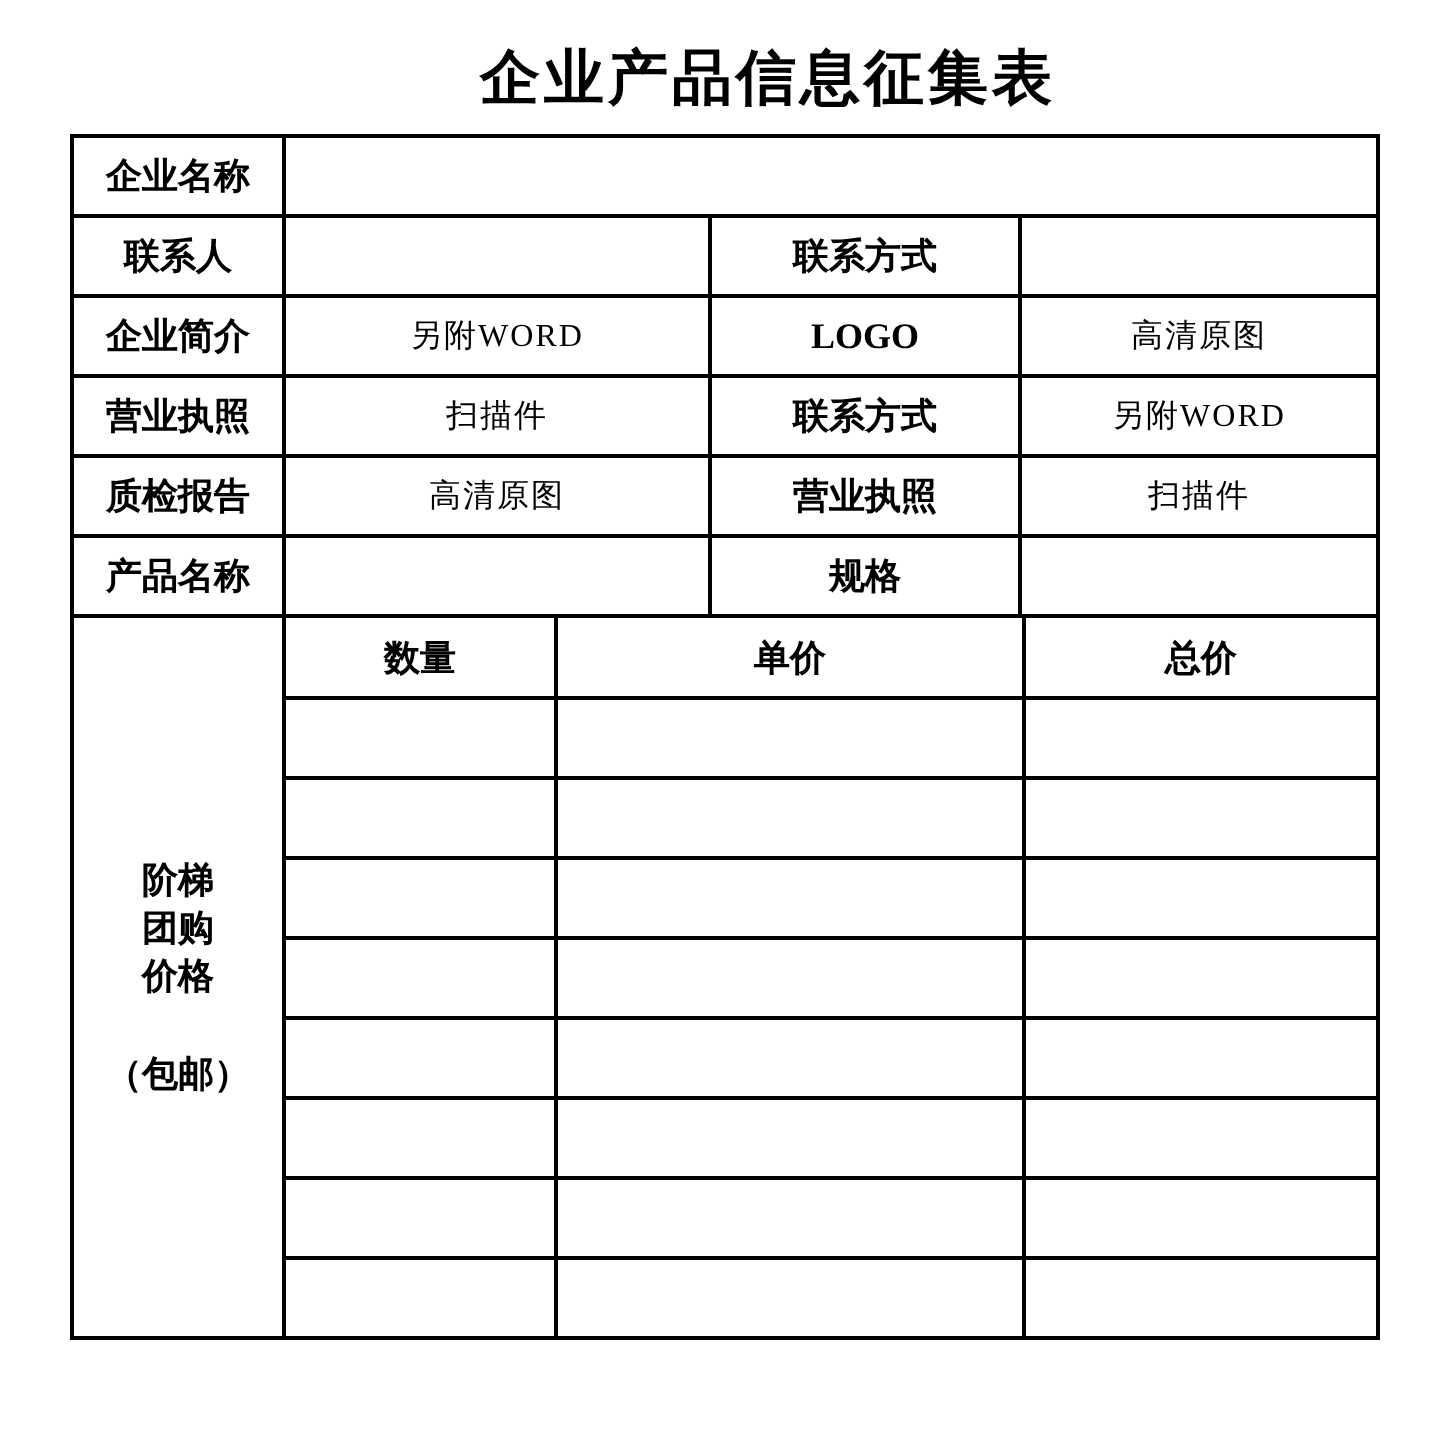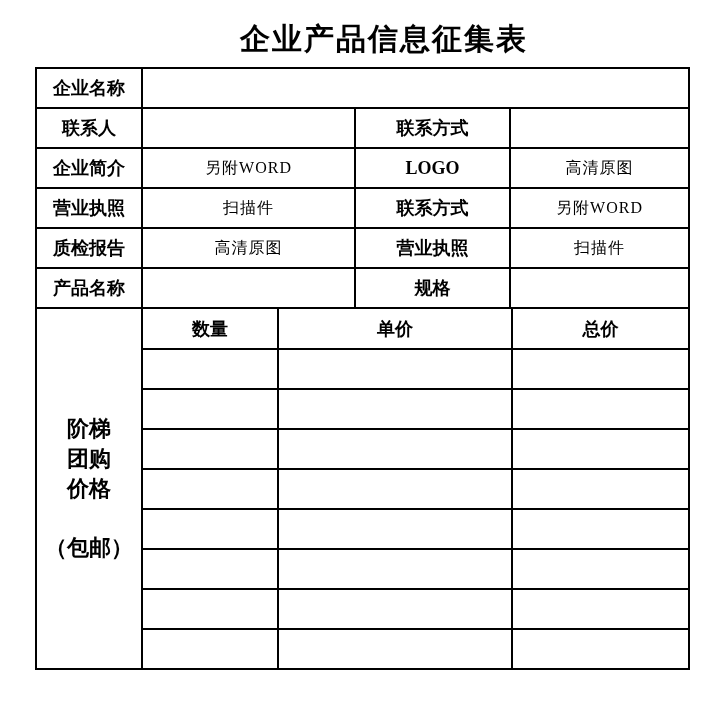--- a/index.html
+++ b/index.html
@@ -54,21 +54,21 @@
     font-size: 18px;
   }
   .hint {
     font-weight: 400;
     font-size: 16px;
     letter-spacing: 1px;
   }
   .fill { background: #ffffff; }
   .price-label {
     font-weight: 700;
-    font-size: 22px;
+    font-size: 18px;
     line-height: 1.35;
     white-space: pre-line;
     font-family: Liberation Serif, serif;
   }
 </style>
 </head>
 <body>
 
 <div class="page">
   <h1 class="form-title">企业产品信息征集表</h1>

